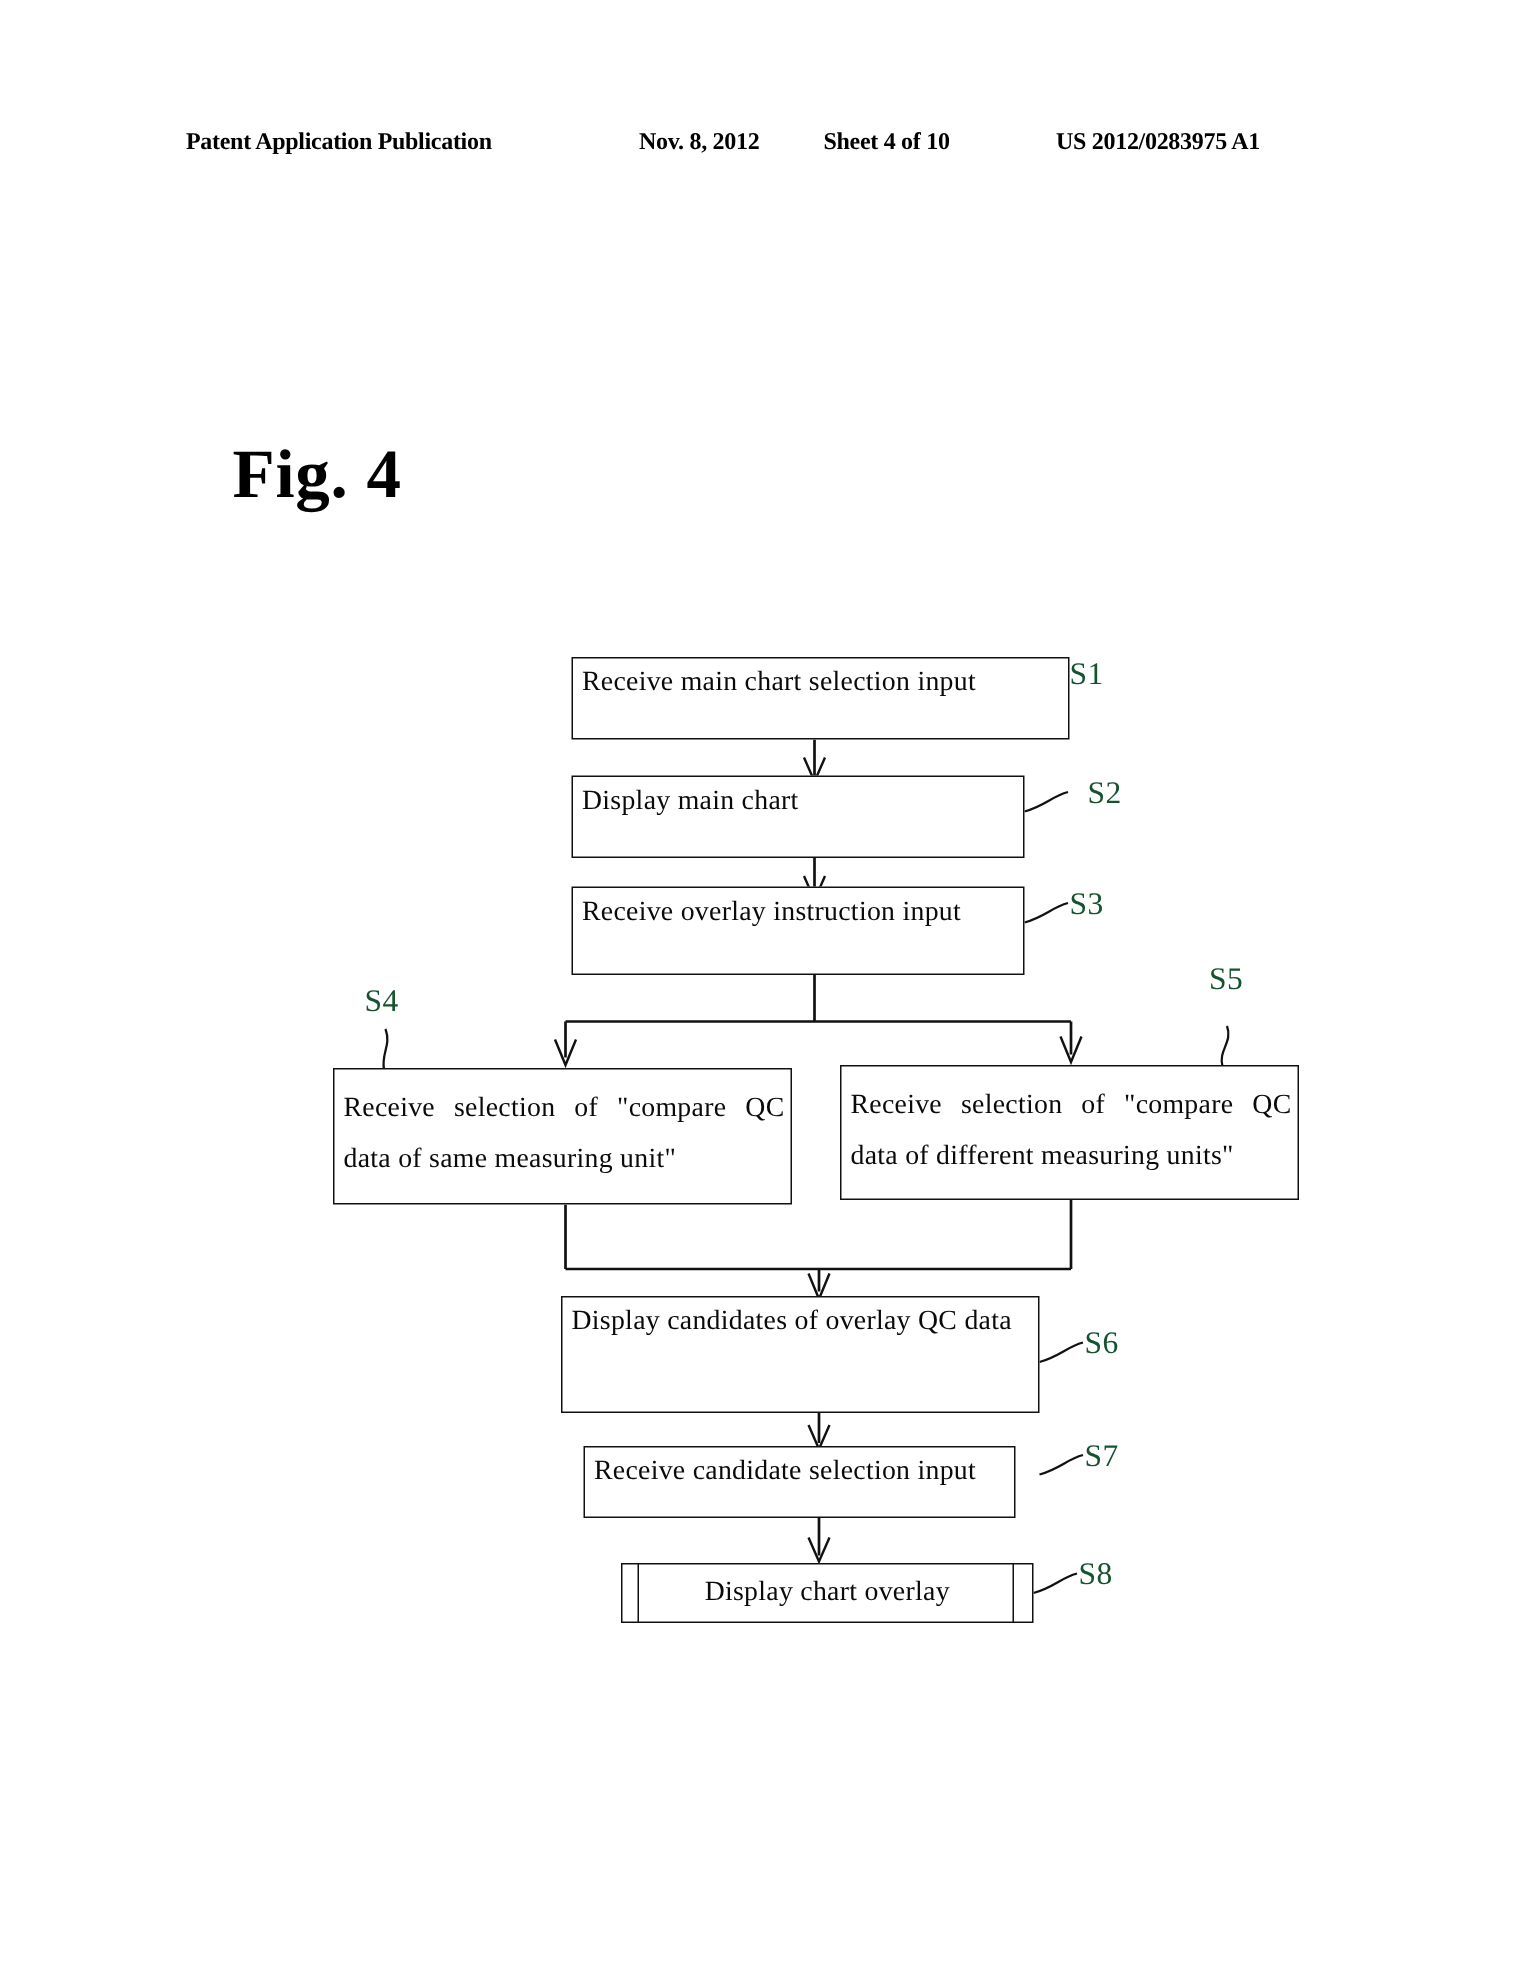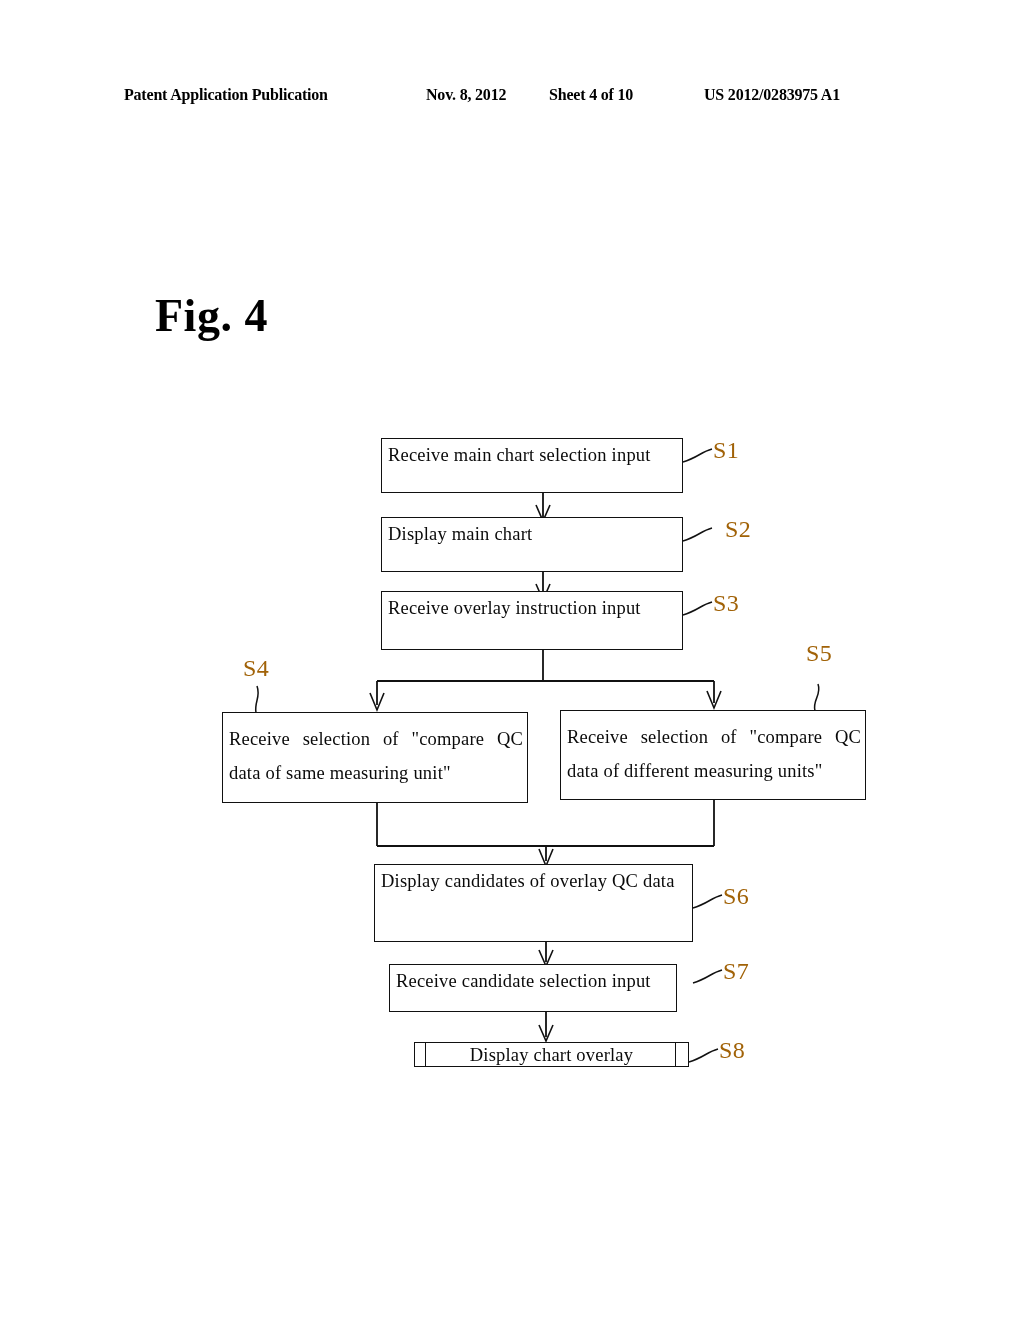--- a/index.html
+++ b/index.html
@@ -122,24 +122,24 @@
     left: 0; right: 0;
     top: 50%;
     transform: translateY(-50%);
     text-align: center;
   }
 
   
   .steplabel {
     position: absolute;
     font-family: "Liberation Serif", "DejaVu Serif", serif;
-    font-size: 24px;
+    font-size: 21px;
     letter-spacing: 0.3px;
     white-space: nowrap;
-    color: #a16207;
+    color: #14532d;
   }
 </style>
 </head>
 <body>
 
 <div class="page">
 
   <div class="header">
     <span class="h-pub">Patent Application Publication</span>
     <span class="h-date">Nov. 8, 2012</span>
@@ -189,21 +189,21 @@
         <path d="M683,541 C697,537 701,531 712,528" stroke-width="1.5"></path>
         <path d="M683,615 C697,611 701,605 712,602" stroke-width="1.5"></path>
         <path d="M257,686 C261,697 254,702 256,713" stroke-width="1.5"></path>
         <path d="M818,684 C822,695 812,700 815,711" stroke-width="1.5"></path>
         <path d="M693,908 C707,904 711,898 722,895" stroke-width="1.5"></path>
         <path d="M693,983 C707,979 711,973 722,970" stroke-width="1.5"></path>
         <path d="M689,1062 C703,1058 707,1052 718,1049" stroke-width="1.5"></path>
       </g>
     </svg>
 
-    <div class="node" style="left:381px; top:438px; width:302px; height:55px;">
+    <div class="node" style="left:381px; top:438px; width:332px; height:55px;">
       <span class="txt">Receive main chart selection input</span>
     </div>
     <div class="steplabel" style="left:713px; top:437px;">S1</div>
 
     <div class="node" style="left:381px; top:517px; width:302px; height:55px;">
       <span class="txt">Display main chart</span>
     </div>
     <div class="steplabel" style="left:713px; top:516px;margin-left:12px;">S2</div>
 
     <div class="node" style="left:381px; top:591px; width:302px; height:59px;">
@@ -230,21 +230,21 @@
     <div class="node" style="left:374px; top:864px; width:319px; height:78px;">
       <span class="txt">Display candidates of overlay QC data</span>
     </div>
     <div class="steplabel" style="left:723px; top:883px;">S6</div>
 
     <div class="node" style="left:389px; top:964px; width:288px; height:48px;">
       <span class="txt">Receive candidate selection input</span>
     </div>
     <div class="steplabel" style="left:723px; top:958px;">S7</div>
 
-    <div class="node predef" style="left:414px; top:1042px; width:275px; height:25px;">
+    <div class="node predef" style="left:414px; top:1042px; width:275px; height:40px;">
       <span class="inner-left"></span>
       <span class="inner-right"></span>
       <span class="txt">Display chart overlay</span>
     </div>
     <div class="steplabel" style="left:719px; top:1037px;">S8</div>
 
   </div>
 </div>
 
 </body></html>

